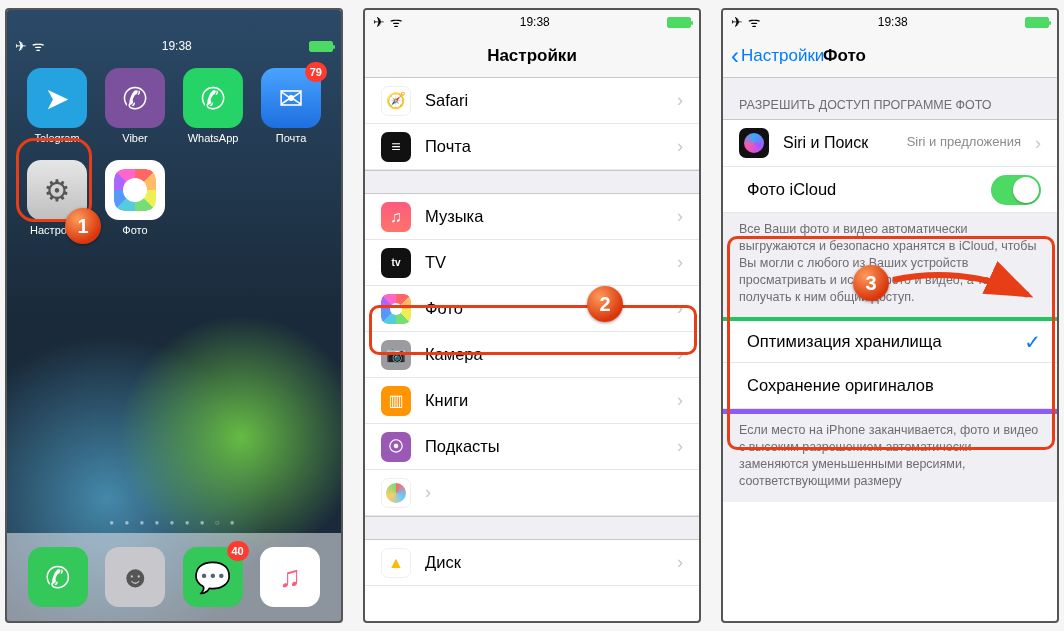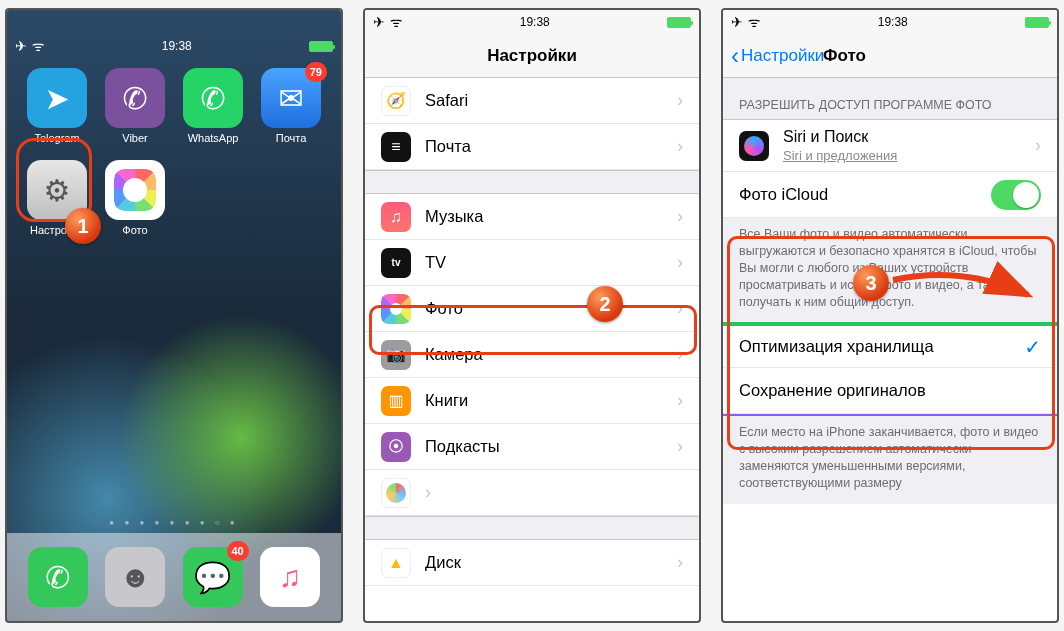--- a/index.html
+++ b/index.html
@@ -109,31 +109,31 @@
   .row .sicon {
     width:30px; height:30px; border-radius:7px; display:flex; align-items:center; justify-content:center; font-size:16px; color:#fff;
   }
   .section-head {
     font-size:12.5px; color:#6d6d72; text-transform:uppercase; padding:20px 16px 7px; background:#efeff4;
     border-bottom:1px solid #c8c8cc;
   }
   .footer-text {
     font-size:12.5px; color:#6d6d72; padding:8px 16px 12px; line-height:1.35; background:#efeff4;
   }
-  .row.noicon { padding-left:16px; }
+  .row.noicon { padding-left:24px; }
   .switch {
     width:50px; height:30px; border-radius:15px; background:#4cd964; position:relative; flex-shrink:0;
   }
   .switch::after {
     content:""; position:absolute; right:2px; top:2px; width:26px; height:26px; border-radius:50%;
     background:#fff; box-shadow:0 1px 2px rgba(0,0,0,.3);
   }
-  .subtitle { font-size:13px; color:#8a8a8e;text-decoration:underline; }
+  .subtitle { font-size:13px; color:#8a8a8e; }
   .row.multiline { height:auto; padding-top:8px; padding-bottom:8px; }
-  .row.multiline .textblock { display:flex; flex-direction:column; gap:2px; flex:1; }
+  .row.multiline .textblock { display:flex; flex-direction:row; gap:14px; flex:1; }
   .row-hl { position:absolute; border:3px solid #e83e18; border-radius:10px; pointer-events:none; }
   .arrow {
     position:absolute; pointer-events:none;
   }
   .photos-swatch {
     width:30px; height:30px; border-radius:7px; background:
       conic-gradient(#f66 0 45deg,#fb6 45deg 90deg,#ee5 90deg 135deg,#7d7 135deg 180deg,#5cd 180deg 225deg,#59f 225deg 270deg,#a6f 270deg 315deg,#f6c 315deg 360deg);
     mask: radial-gradient(circle at 50% 50%, #000 40%, #000 41%);
     position:relative;
   }
@@ -326,21 +326,21 @@
     </div>
     <div class="footer-text">Все Ваши фото и видео автоматически выгружаются и безопасно хранятся в iCloud, чтобы Вы могли с любого из Ваших устройств просматривать и искать фото и видео, а также получать к ним общий доступ.</div>
 
     <div class="row noicon" style="border-top:4px solid #22c55e">
       <div class="label">Оптимизация хранилища</div>
       <div class="accessory">✓</div>
     </div>
     <div class="row noicon">
       <div class="label">Сохранение оригиналов</div>
     </div>
-    <div class="footer-text" style="border-top:2px solid #8b5cf6">Если место на iPhone заканчивается, фото и видео с высоким разрешением автоматически заменяются уменьшенными версиями, соответствующими размеру</div>
+    <div class="footer-text" style="border-top:5px solid #8b5cf6">Если место на iPhone заканчивается, фото и видео с высоким разрешением автоматически заменяются уменьшенными версиями, соответствующими размеру</div>
   </div>
 
   <div class="row-hl" style="left:4px; top:226px; width:328px; height:214px;"></div>
   <div class="badge-circle" style="left:130px; top:255px;">3</div>
   <svg class="arrow" style="left:160px; top:250px;" width="170" height="60">
     <defs>
         <marker id="ah" markerWidth="10" markerHeight="10" refX="7" refY="3" orient="auto">
           <path d="M0,0 L8,3 L0,6 Z" fill="#e83e18"></path>
         </marker>
       </defs>

